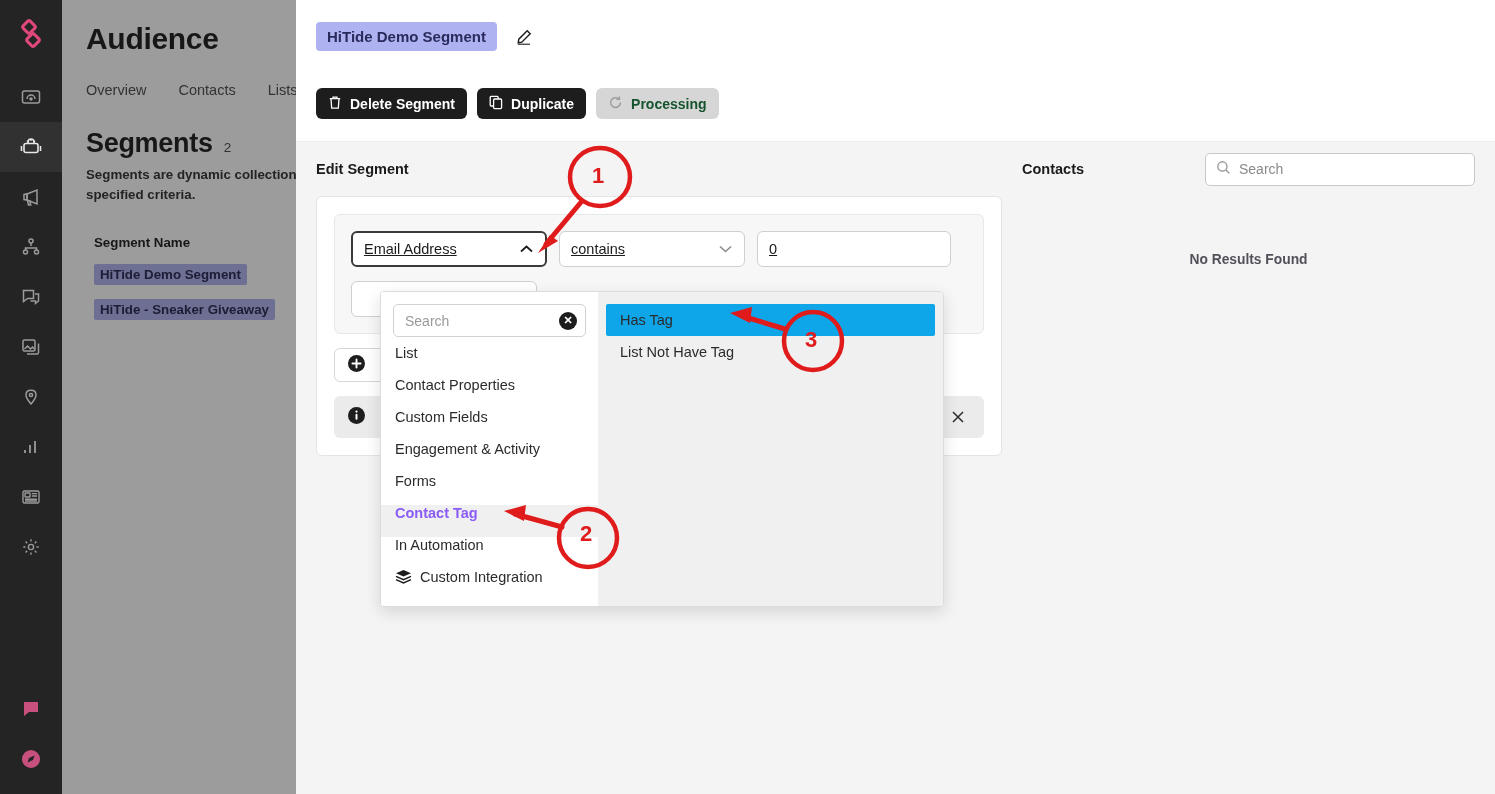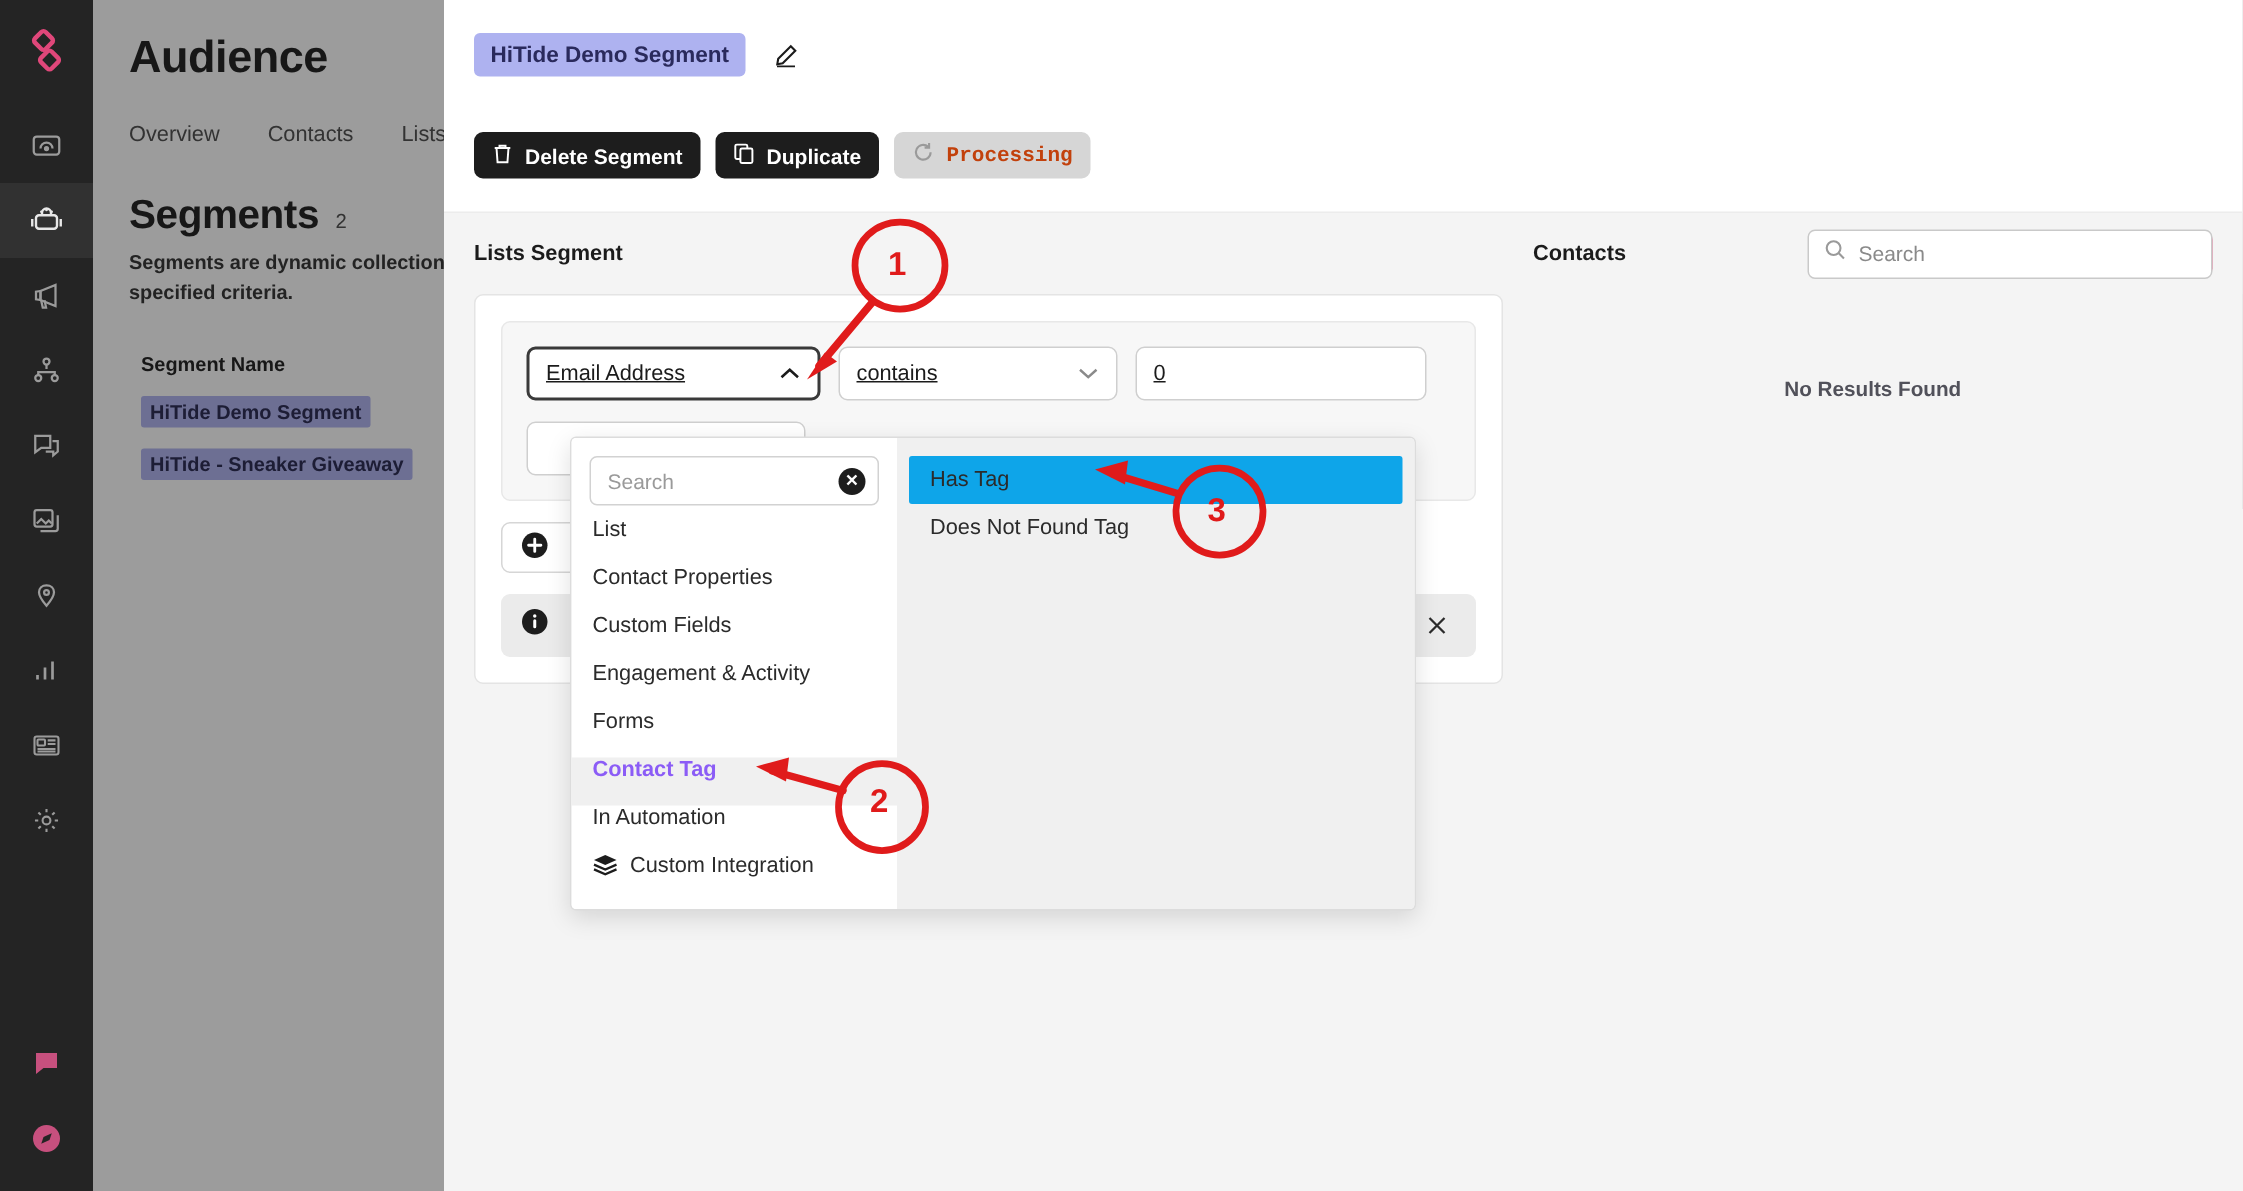--- a/index.html
+++ b/index.html
@@ -67,21 +67,21 @@
     background: #ffffff; height: 64px; padding: 10px 20px 0 20px;
     display: flex; gap: 10px; align-items: flex-start;
     border-bottom: 1px solid #ececec;
   }
   .tb-btn {
     display: inline-flex; align-items: center; gap: 8px;
     background: #1d1d1d; color: #ffffff; border: none; border-radius: 6px;
     height: 31px; padding: 0 12px; font-size: 14px; font-weight: bold;
     font-family: "Liberation Sans", sans-serif; cursor: pointer;
   }
-  .tb-btn.disabled { background: #d6d6d6; color: #c2410c; cursor: default; font-family: Liberation Mono, monospace; }
+  .tb-btn.disabled { background: #d6d6d6; color: #14532d; cursor: default; }
 
   .edit-bar {
     height: 54px; display: flex; align-items: center; padding: 0 20px;
     background: #f4f4f4;
   }
   .edit-label { font-size: 14.5px; font-weight: bold; color: #1b1b1b; }
   .edit-actions { margin-left: auto; display: flex; align-items: center; gap: 9px; }
   .btn-cancel {
     background: #ffffff; border: 1px solid #c9c9c9; border-radius: 6px;
     height: 31px; padding: 0 12px; font-size: 14.5px; color: #1b1b1b;
@@ -383,21 +383,21 @@
           <svg width="15" height="15" viewBox="0 0 15 15" fill="none" stroke="#9a9a9a" stroke-width="1.4">
             <path d="M12.4 7.5a4.9 4.9 0 11-1.6-3.6"></path>
             <path d="M11.4 1.4v3h-3"></path>
           </svg>
         </span>
         <span>Processing</span>
       </button>
     </div>
 
     <div class="edit-bar">
-      <div class="edit-label">Lists Segment</div>
+      <div class="edit-label">Edit Segment</div>
       <div class="edit-actions">
         <button class="btn-cancel">Cancel</button>
         <button class="btn-save">
           <span>
             <svg width="17" height="17" viewBox="0 0 17 17">
               <circle cx="8.5" cy="8.5" r="7.5" fill="#ffffff"></circle>
               <path d="M5 8.7l2.5 2.5L12 6.5" fill="none" stroke="#f43f78" stroke-width="1.8" stroke-linecap="round" stroke-linejoin="round"></path>
             </svg>
           </span>
           <span>Save</span>
@@ -501,21 +501,21 @@
                 </svg>
               </span>
               <span>Custom Integration</span>
             </div>
           </div>
           <div class="dd-right">
             <div class="dd-opt highlight">
               <span>Has Tag</span>
             </div>
             <div class="dd-opt">
-              <span>Does Not Found Tag</span>
+              <span>List Not Have Tag</span>
             </div>
           </div>
         </div>
       </div>
 
       <div class="contacts-col">
         <div class="contacts-head">
           <div class="contacts-title">Contacts</div>
           <div class="search-box">
             <span>

